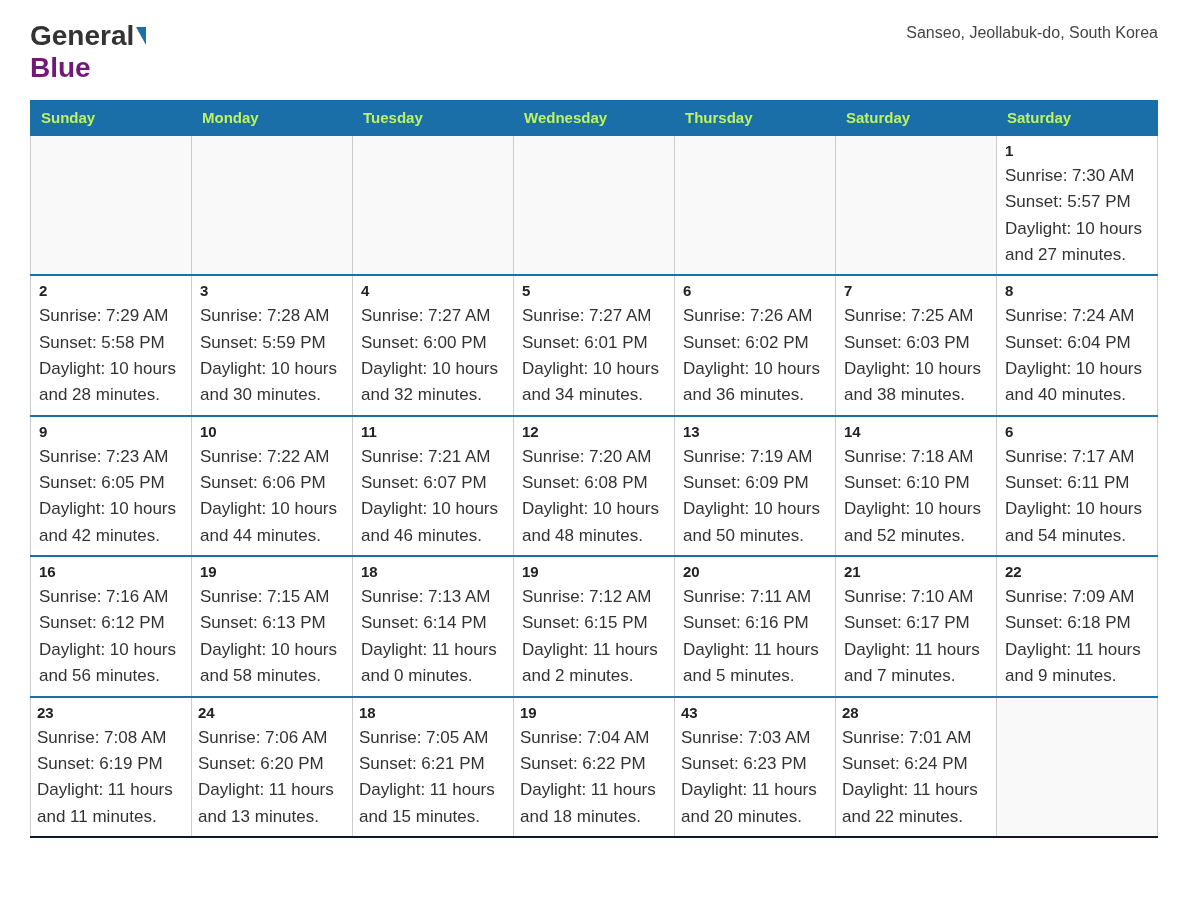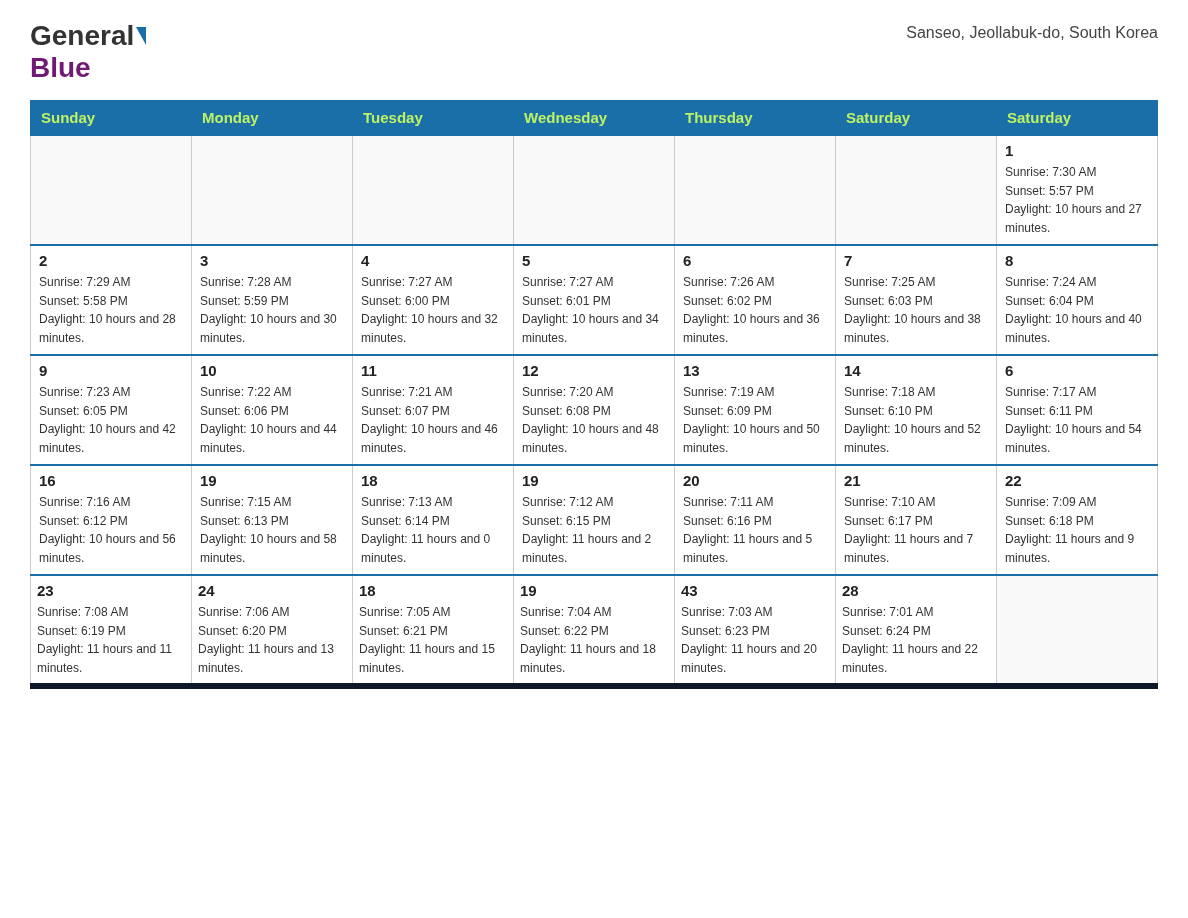--- a/index.html
+++ b/index.html
@@ -85,29 +85,29 @@
       border-top: 2px solid #1a6fa8;
     }
     .day-number {
       font-size: 15px;
       font-weight: bold;
       color: #222;
       display: block;
       margin-bottom: 4px;
     }
     .day-info {
-      font-size: 12px;
+      font-size: 17px;
       color: #333;
       line-height: 1.55;
     }
     .empty-cell {
       background: #f9f9f9;
     }
     .last-row td {
-      border-bottom: 6px solid #0f172a;
+      border-bottom: 2px solid #0f172a;
       padding-left: 6px;
     }
   </style>
 </head>
 <body>
 
 <div class="header">
   <div class="logo">
     <div class="logo-text">
       <span class="logo-general">General</span>

